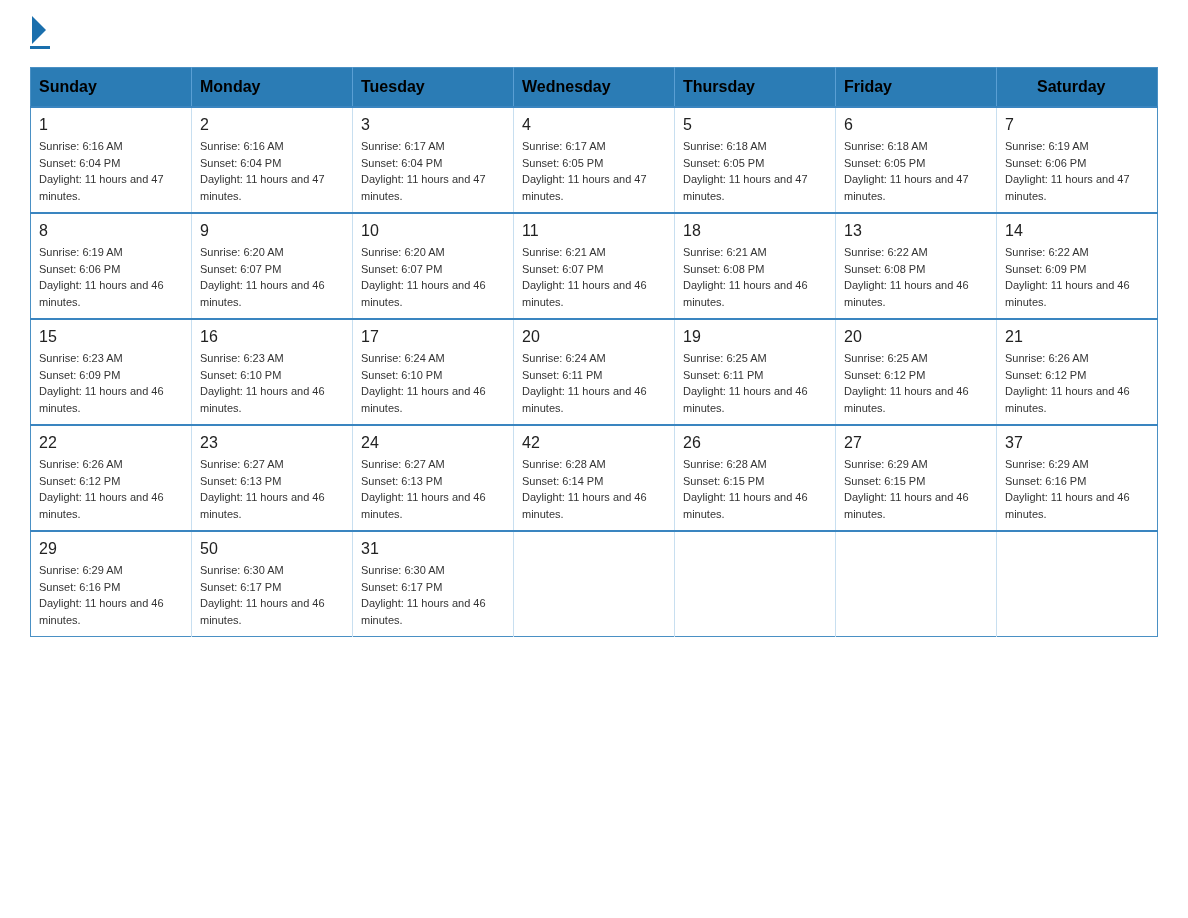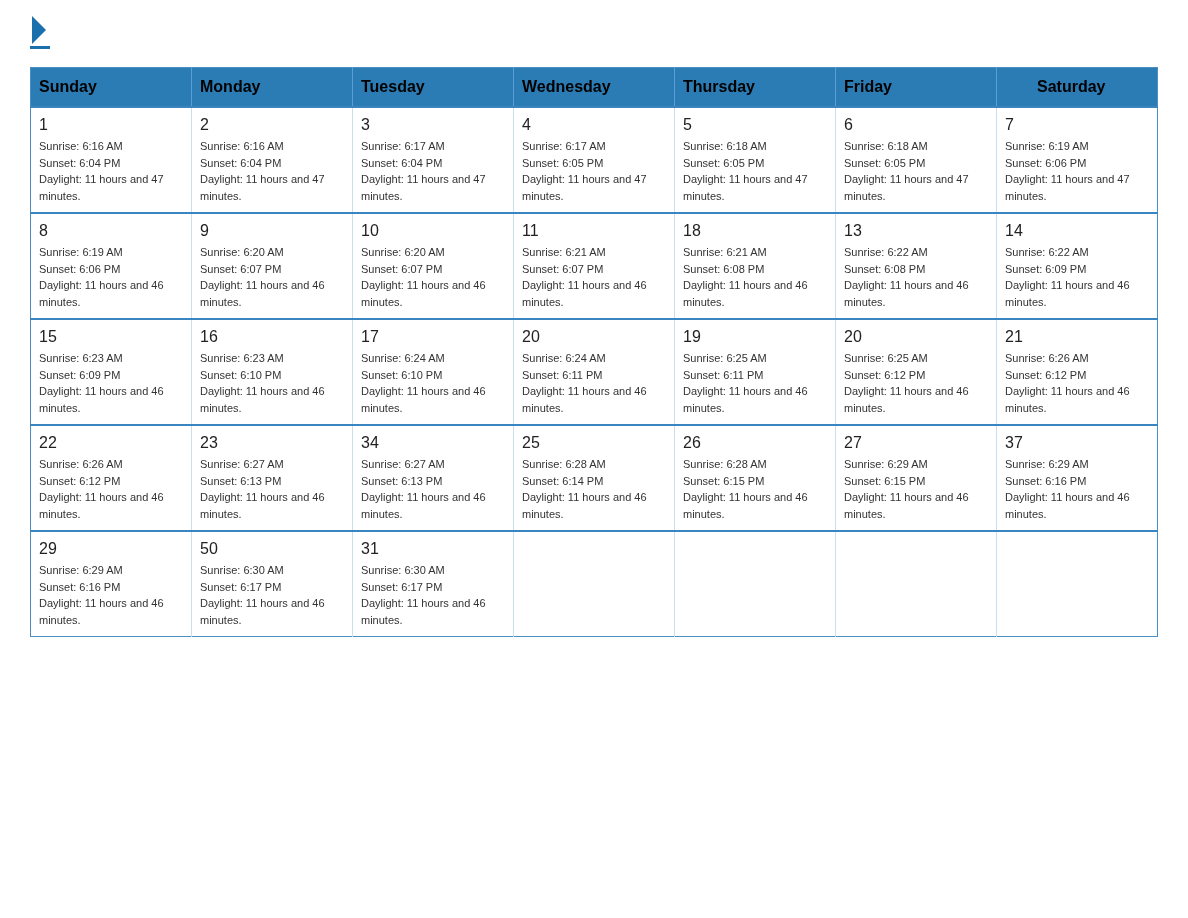--- a/index.html
+++ b/index.html
@@ -329,29 +329,29 @@
       </td>
         <td>
         <span class="day-number">23</span>
         <div class="day-info">
           Sunrise: 6:27 AM<br>
           Sunset: 6:13 PM<br>
           Daylight: 11 hours and 46 minutes.
         </div>
       </td>
         <td>
-        <span class="day-number">34</span>
+        <span class="day-number">24</span>
         <div class="day-info">
           Sunrise: 6:27 AM<br>
           Sunset: 6:13 PM<br>
           Daylight: 11 hours and 46 minutes.
         </div>
       </td>
         <td>
-        <span class="day-number">25</span>
+        <span class="day-number">42</span>
         <div class="day-info">
           Sunrise: 6:28 AM<br>
           Sunset: 6:14 PM<br>
           Daylight: 11 hours and 46 minutes.
         </div>
       </td>
         <td>
         <span class="day-number">26</span>
         <div class="day-info">
           Sunrise: 6:28 AM<br>

